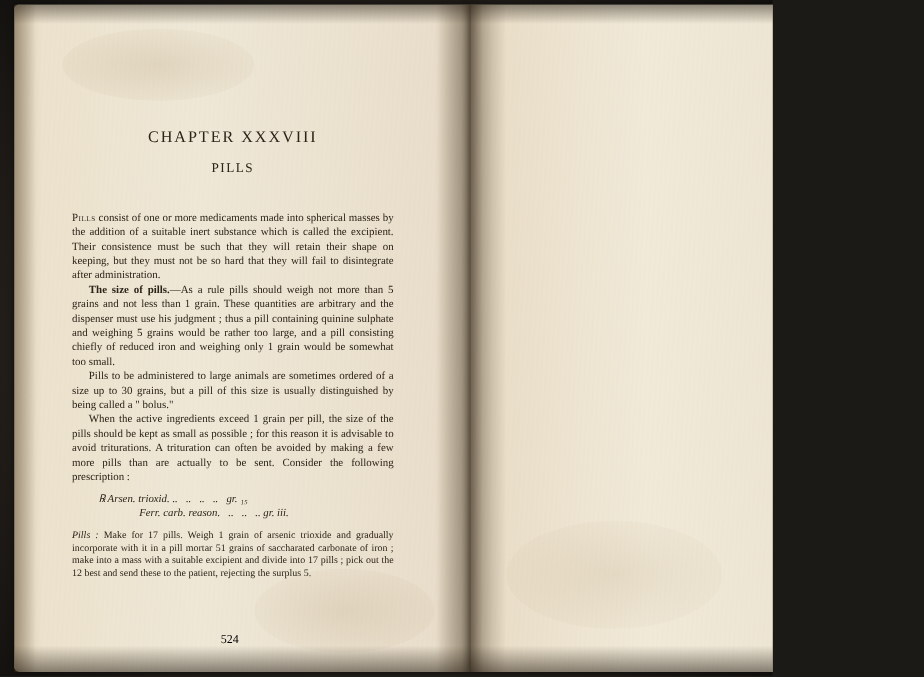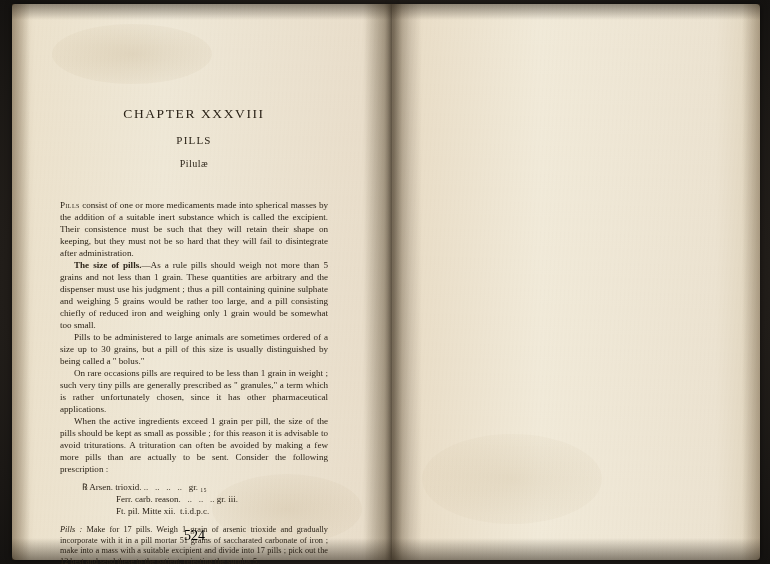--- a/index.html
+++ b/index.html
@@ -8,21 +8,21 @@
     background: #1c1a17;
   }
   body {
     width: 770px;
     height: 564px;
     overflow: hidden;
     font-family: "Liberation Serif", serif;
   }
   .scan {
     position: relative;
-    width: 770px;
+    width: 644px;
     height: 564px;
     background: #2a2622;
     overflow: hidden;
   }
   
   .desk {
     position: absolute;
     inset: 0;
     background:
       radial-gradient(ellipse at 50% 50%, #3a332c 0%, #211d19 70%, #141210 100%);
@@ -131,32 +131,33 @@
   }
   p.para.noindent { text-indent: 0; margin-top: 29px; }
   .smallcaps {
     font-variant: small-caps;
     letter-spacing: 0.4px;
   }
   .folio-left {
     position: absolute;
     left: 172px;
     top: 524px;
-    font-size: 14px;
+    font-size: 10px;
     text-align: right;
   }
   .prescription {
     margin: 6px 0 6px 0;
     font-size: 9px;
     line-height: 12px;
   }
   .rx-line {
     display: block;
     white-space: pre;
     text-indent: 0;
+    font-style: italic;
   }
   .rx-indent { padding-left: 22px; }
   .rx-indent2 { padding-left: 56px; }
   .method {
     font-size: 8.3px;
     line-height: 10.6px;
     text-align: justify;
     margin-top: 8px;
   }
   .method .label { font-style: italic; }
@@ -194,36 +195,33 @@
 
     <div class="page page-left">
       <div class="page-tex"></div>
       <div class="edge-left"></div>
       <div class="stain" style="left:40px;top:20px;width:160px;height:60px;background:radial-gradient(ellipse,rgba(150,120,70,0.16),rgba(150,120,70,0));"></div>
       <div class="stain" style="left:200px;top:470px;width:150px;height:70px;background:radial-gradient(ellipse,rgba(150,120,70,0.14),rgba(150,120,70,0));"></div>
 
       <div class="text-col col-left blur">
         <h1 class="chapter-title">CHAPTER XXXVIII</h1>
         <h2 class="chapter-sub">PILLS</h2>
-        <h3 class="chapter-sub2">Pilulæ</h3>
 
         <p class="para noindent"><span class="smallcaps">Pills</span><span> consist of one or more medicaments made into spherical masses by the addition of a suitable inert substance which is called the excipient. Their consistence must be such that they will retain their shape on keeping, but they must not be so hard that they will fail to disintegrate after administration.</span></p>
 
         <p class="para"><b>The size of pills.</b><span>—As a rule pills should weigh not more than 5 grains and not less than 1 grain. These quantities are arbitrary and the dispenser must use his judgment ; thus a pill containing quinine sulphate and weighing 5 grains would be rather too large, and a pill consisting chiefly of reduced iron and weighing only 1 grain would be somewhat too small.</span></p>
 
         <p class="para">Pills to be administered to large animals are sometimes ordered of a size up to 30 grains, but a pill of this size is usually distinguished by being called a " bolus."</p>
 
-        <p class="para">On rare occasions pills are required to be less than 1 grain in weight ; such very tiny pills are generally prescribed as " granules," a term which is rather unfortunately chosen, since it has other pharmaceutical applications.</p>
 
         <p class="para">When the active ingredients exceed 1 grain per pill, the size of the pills should be kept as small as possible ; for this reason it is advisable to avoid triturations. A trituration can often be avoided by making a few more pills than are actually to be sent. Consider the following prescription :</p>
 
         <div class="prescription">
           <span class="rx-line rx-indent">℞ Arsen. trioxid. ..   ..   ..   ..   gr. ₁₅</span>
           <span class="rx-line rx-indent2">Ferr. carb. reason.   ..   ..   .. gr. iii.</span>
-          <span class="rx-line rx-indent2">Ft. pil. Mitte xii.  t.i.d.p.c.</span>
         </div>
 
         <div class="method"><span class="label">Pills :</span><span> Make for 17 pills. Weigh 1 grain of arsenic trioxide and gradually incorporate with it in a pill mortar 51 grains of saccharated carbonate of iron ; make into a mass with a suitable excipient and divide into 17 pills ; pick out the 12 best and send these to the patient, rejecting the surplus 5.</span></div>
       </div>
 
       <div class="folio-left blur">524</div>
     </div>
 
     <div class="page page-right">
       <div class="page-tex"></div>

